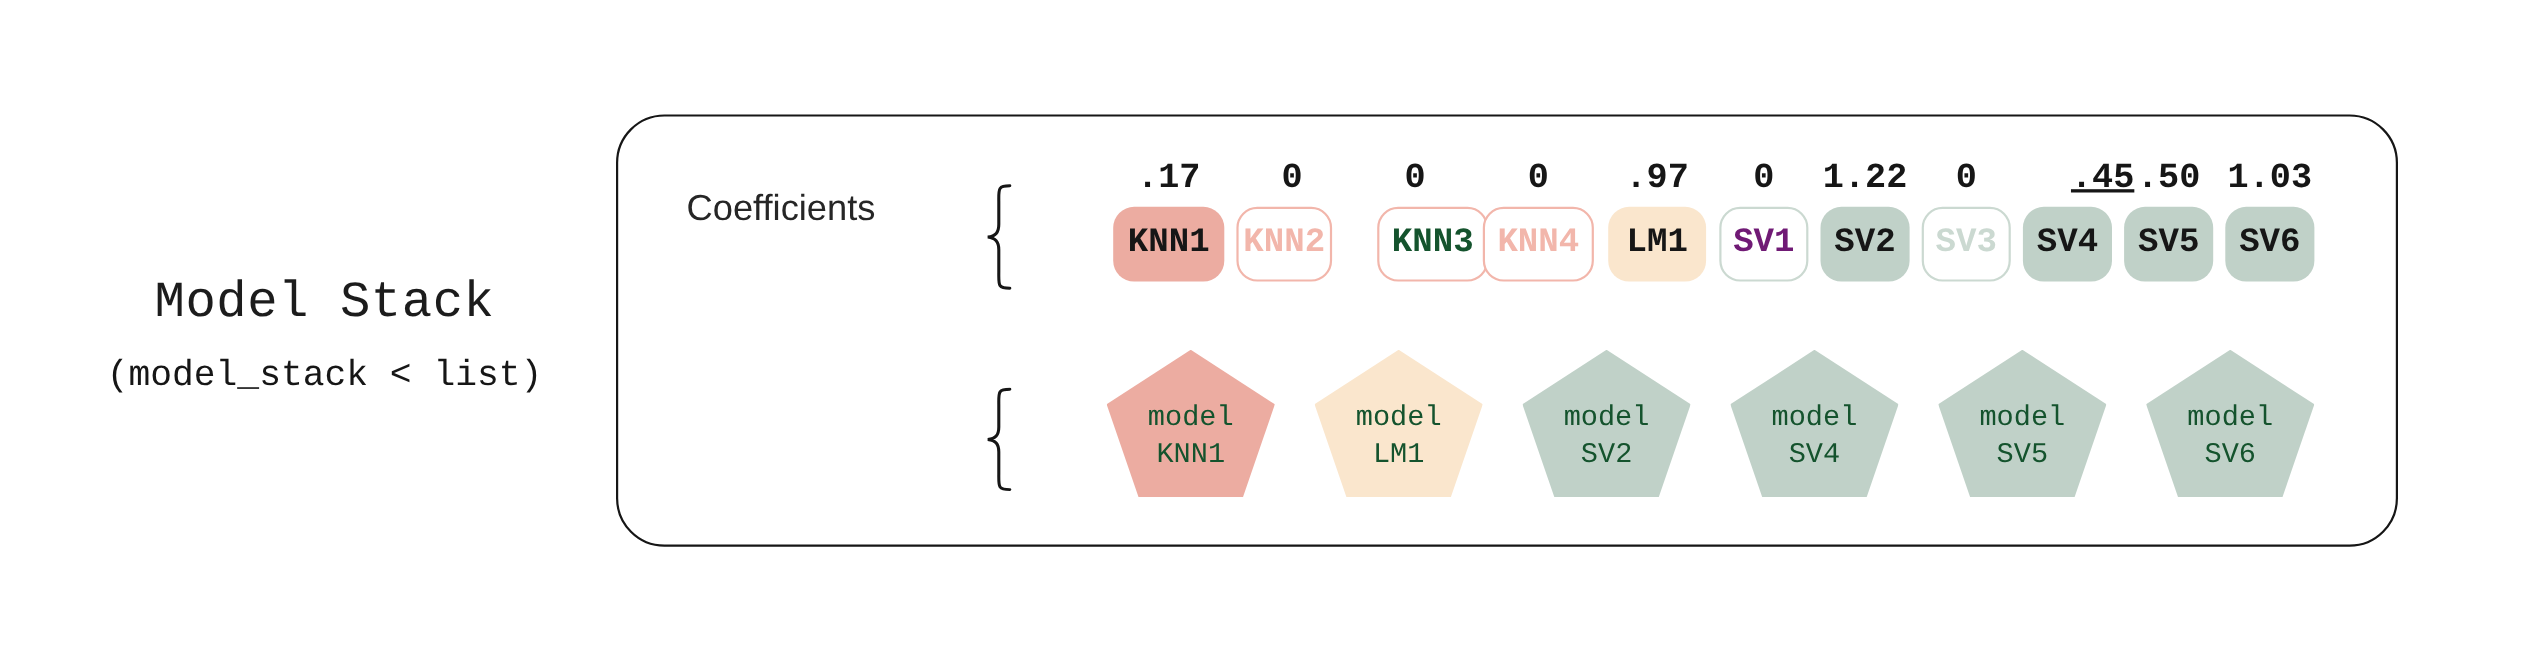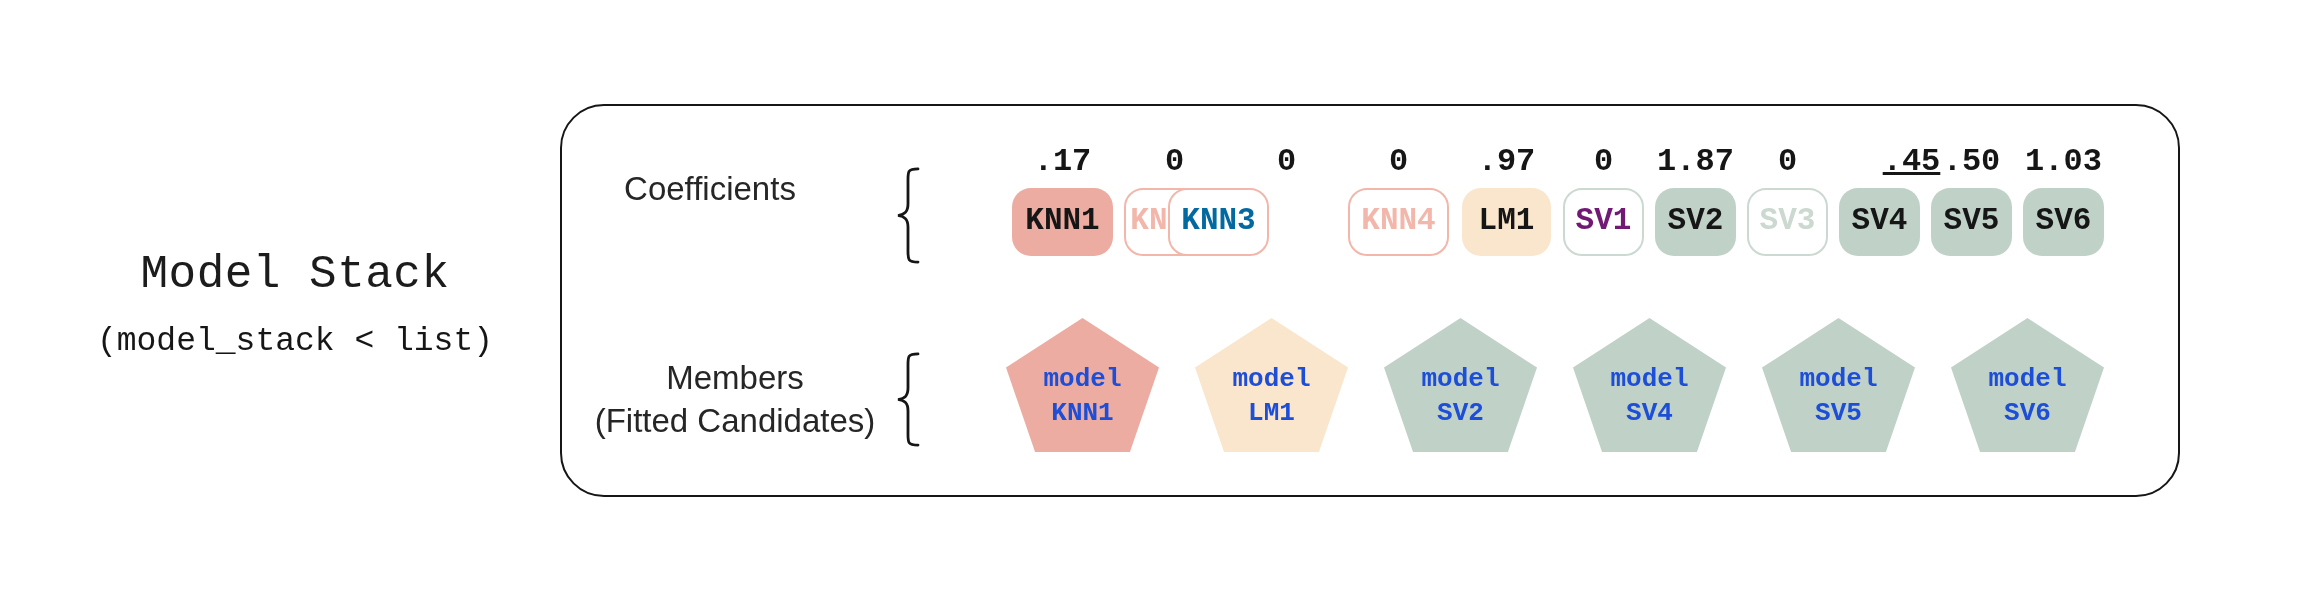--- a/index.html
+++ b/index.html
@@ -60,22 +60,22 @@
     font-size:31px;
   }
   
   .pentagon{
     position:absolute;top:318px;width:153px;height:134px;
     clip-path:polygon(50% 0%, 100% 37%, 81% 100%, 19% 100%, 0% 37%);
     text-align:center;
   }
   .pentagon .ptext{
     margin-top:44px;
-    font-family:"Liberation Mono", monospace;font-weight:700;
-    font-size:26px;line-height:34px;color:#1d4ed8;
+    font-family:"Liberation Mono", monospace;font-weight:400;
+    font-size:26px;line-height:34px;color:#14532d;
   }
 </style>
 </head>
 <body>
 
 <div id="stage">
 
   <div class="left-panel">
     <div class="title">Model Stack</div>
     <div class="subtitle">(model_stack &lt; list)</div>
@@ -84,43 +84,39 @@
   <div class="panel"></div>
 
   <div class="row-label" id="label-coef">
     <div>Coefficients</div>
   </div>
 
   <svg id="brace1" class="brace" width="30" height="97" viewBox="0 0 30 100" preserveAspectRatio="none">
     <path d="M 26 2 C 15 2 16 5 16 17 L 16 38 C 16 46 13 49 6 50 C 13 51 16 54 16 62 L 16 83 C 16 95 15 98 26 98" fill="none" stroke="#161616" stroke-width="2.8" stroke-linecap="round"></path>
   </svg>
 
-  <div class="row-label" id="label-members">
-    <div>Members</div>
-    <div>(Fitted Candidates)</div>
-  </div>
 
   <svg id="brace2" class="brace" width="30" height="95" viewBox="0 0 30 100" preserveAspectRatio="none">
     <path d="M 26 2 C 15 2 16 5 16 17 L 16 38 C 16 46 13 49 6 50 C 13 51 16 54 16 62 L 16 83 C 16 95 15 98 26 98" fill="none" stroke="#161616" stroke-width="2.8" stroke-linecap="round"></path>
   </svg>
 
   <div id="coef-row">
       <div class="coef-num" style="left: 1012px; width: 101px;">.17</div>
       <div class="coef-box" style="left: 1012px; width: 101px; background: rgb(236, 172, 161); color: rgb(22, 22, 22);">KNN1</div>
       <div class="coef-num" style="left: 1124px; width: 101px;">0</div>
       <div class="coef-box" style="left: 1124px; width: 87px; background: rgb(255, 255, 255); border: 2px solid rgb(242, 182, 171); color: rgb(242, 182, 171); line-height: 62px;">KNN2</div>
       <div class="coef-num" style="left: 1236px; width: 101px;">0</div>
-      <div class="coef-box" style="left: 1168px; width: 101px; background: rgb(255, 255, 255); border: 2px solid rgb(242, 182, 171); color: #0369a1; line-height: 62px;">KNN3</div>
+      <div class="coef-box" style="left: 1252px; width: 101px; background: rgb(255, 255, 255); border: 2px solid rgb(242, 182, 171); color: #14532d; line-height: 62px;">KNN3</div>
       <div class="coef-num" style="left: 1348px; width: 101px;">0</div>
       <div class="coef-box" style="left: 1348px; width: 101px; background: rgb(255, 255, 255); border: 2px solid rgb(242, 182, 171); color: rgb(242, 182, 171); line-height: 62px;">KNN4</div>
       <div class="coef-num" style="left: 1462px; width: 89px;">.97</div>
       <div class="coef-box" style="left: 1462px; width: 89px; background: rgb(250, 230, 205); color: rgb(22, 22, 22);">LM1</div>
       <div class="coef-num" style="left: 1563px; width: 81px;">0</div>
       <div class="coef-box" style="left: 1563px; width: 81px; background: rgb(255, 255, 255); border: 2px solid rgb(203, 217, 209); color: #701a75; line-height: 62px;">SV1</div>
-      <div class="coef-num" style="left: 1655px; width: 81px;">1.87</div>
+      <div class="coef-num" style="left: 1655px; width: 81px;">1.22</div>
       <div class="coef-box" style="left: 1655px; width: 81px; background: rgb(192, 209, 200); color: rgb(22, 22, 22);">SV2</div>
       <div class="coef-num" style="left: 1747px; width: 81px;">0</div>
       <div class="coef-box" style="left: 1747px; width: 81px; background: rgb(255, 255, 255); border: 2px solid rgb(203, 217, 209); color: rgb(203, 217, 209); line-height: 62px;">SV3</div>
       <div class="coef-num" style="left: 1871px; width: 81px; text-decoration: underline;">.45</div>
       <div class="coef-box" style="left: 1839px; width: 81px; background: rgb(192, 209, 200); color: rgb(22, 22, 22);">SV4</div>
       <div class="coef-num" style="left: 1931px; width: 81px;">.50</div>
       <div class="coef-box" style="left: 1931px; width: 81px; background: rgb(192, 209, 200); color: rgb(22, 22, 22);">SV5</div>
       <div class="coef-num" style="left: 2023px; width: 81px;">1.03</div>
       <div class="coef-box" style="left: 2023px; width: 81px; background: rgb(192, 209, 200); color: rgb(22, 22, 22);">SV6</div>
     </div>

